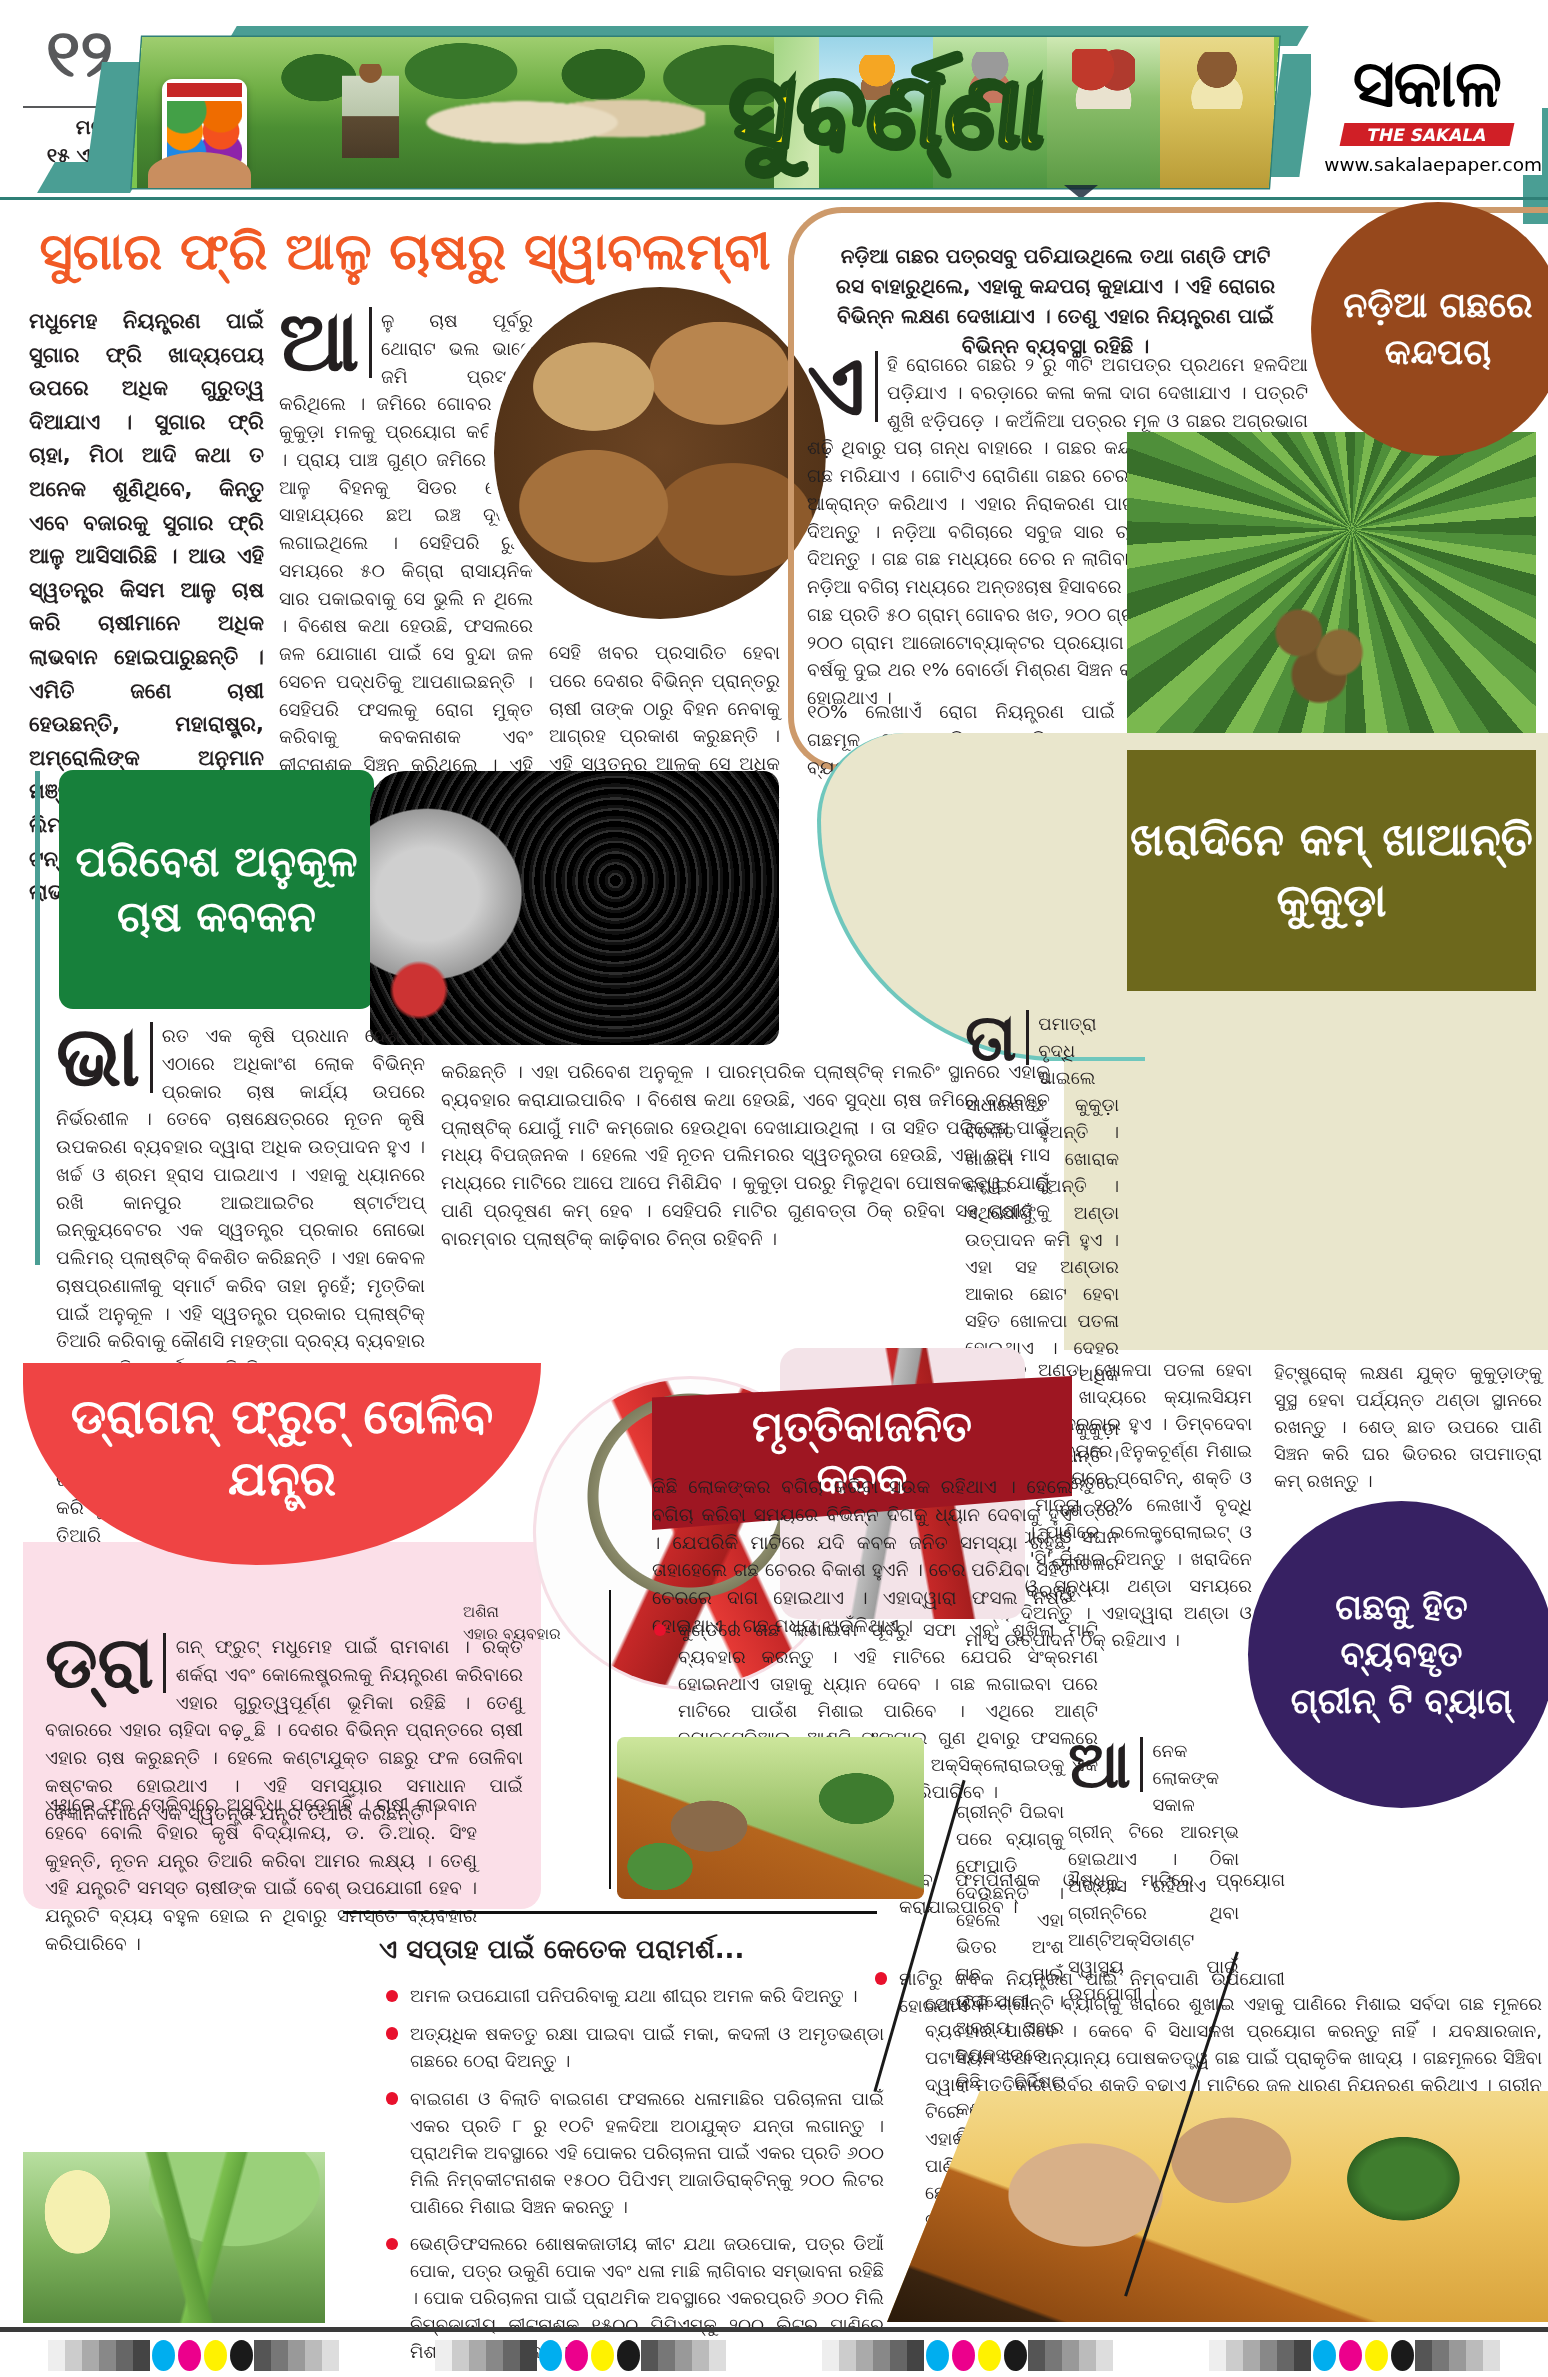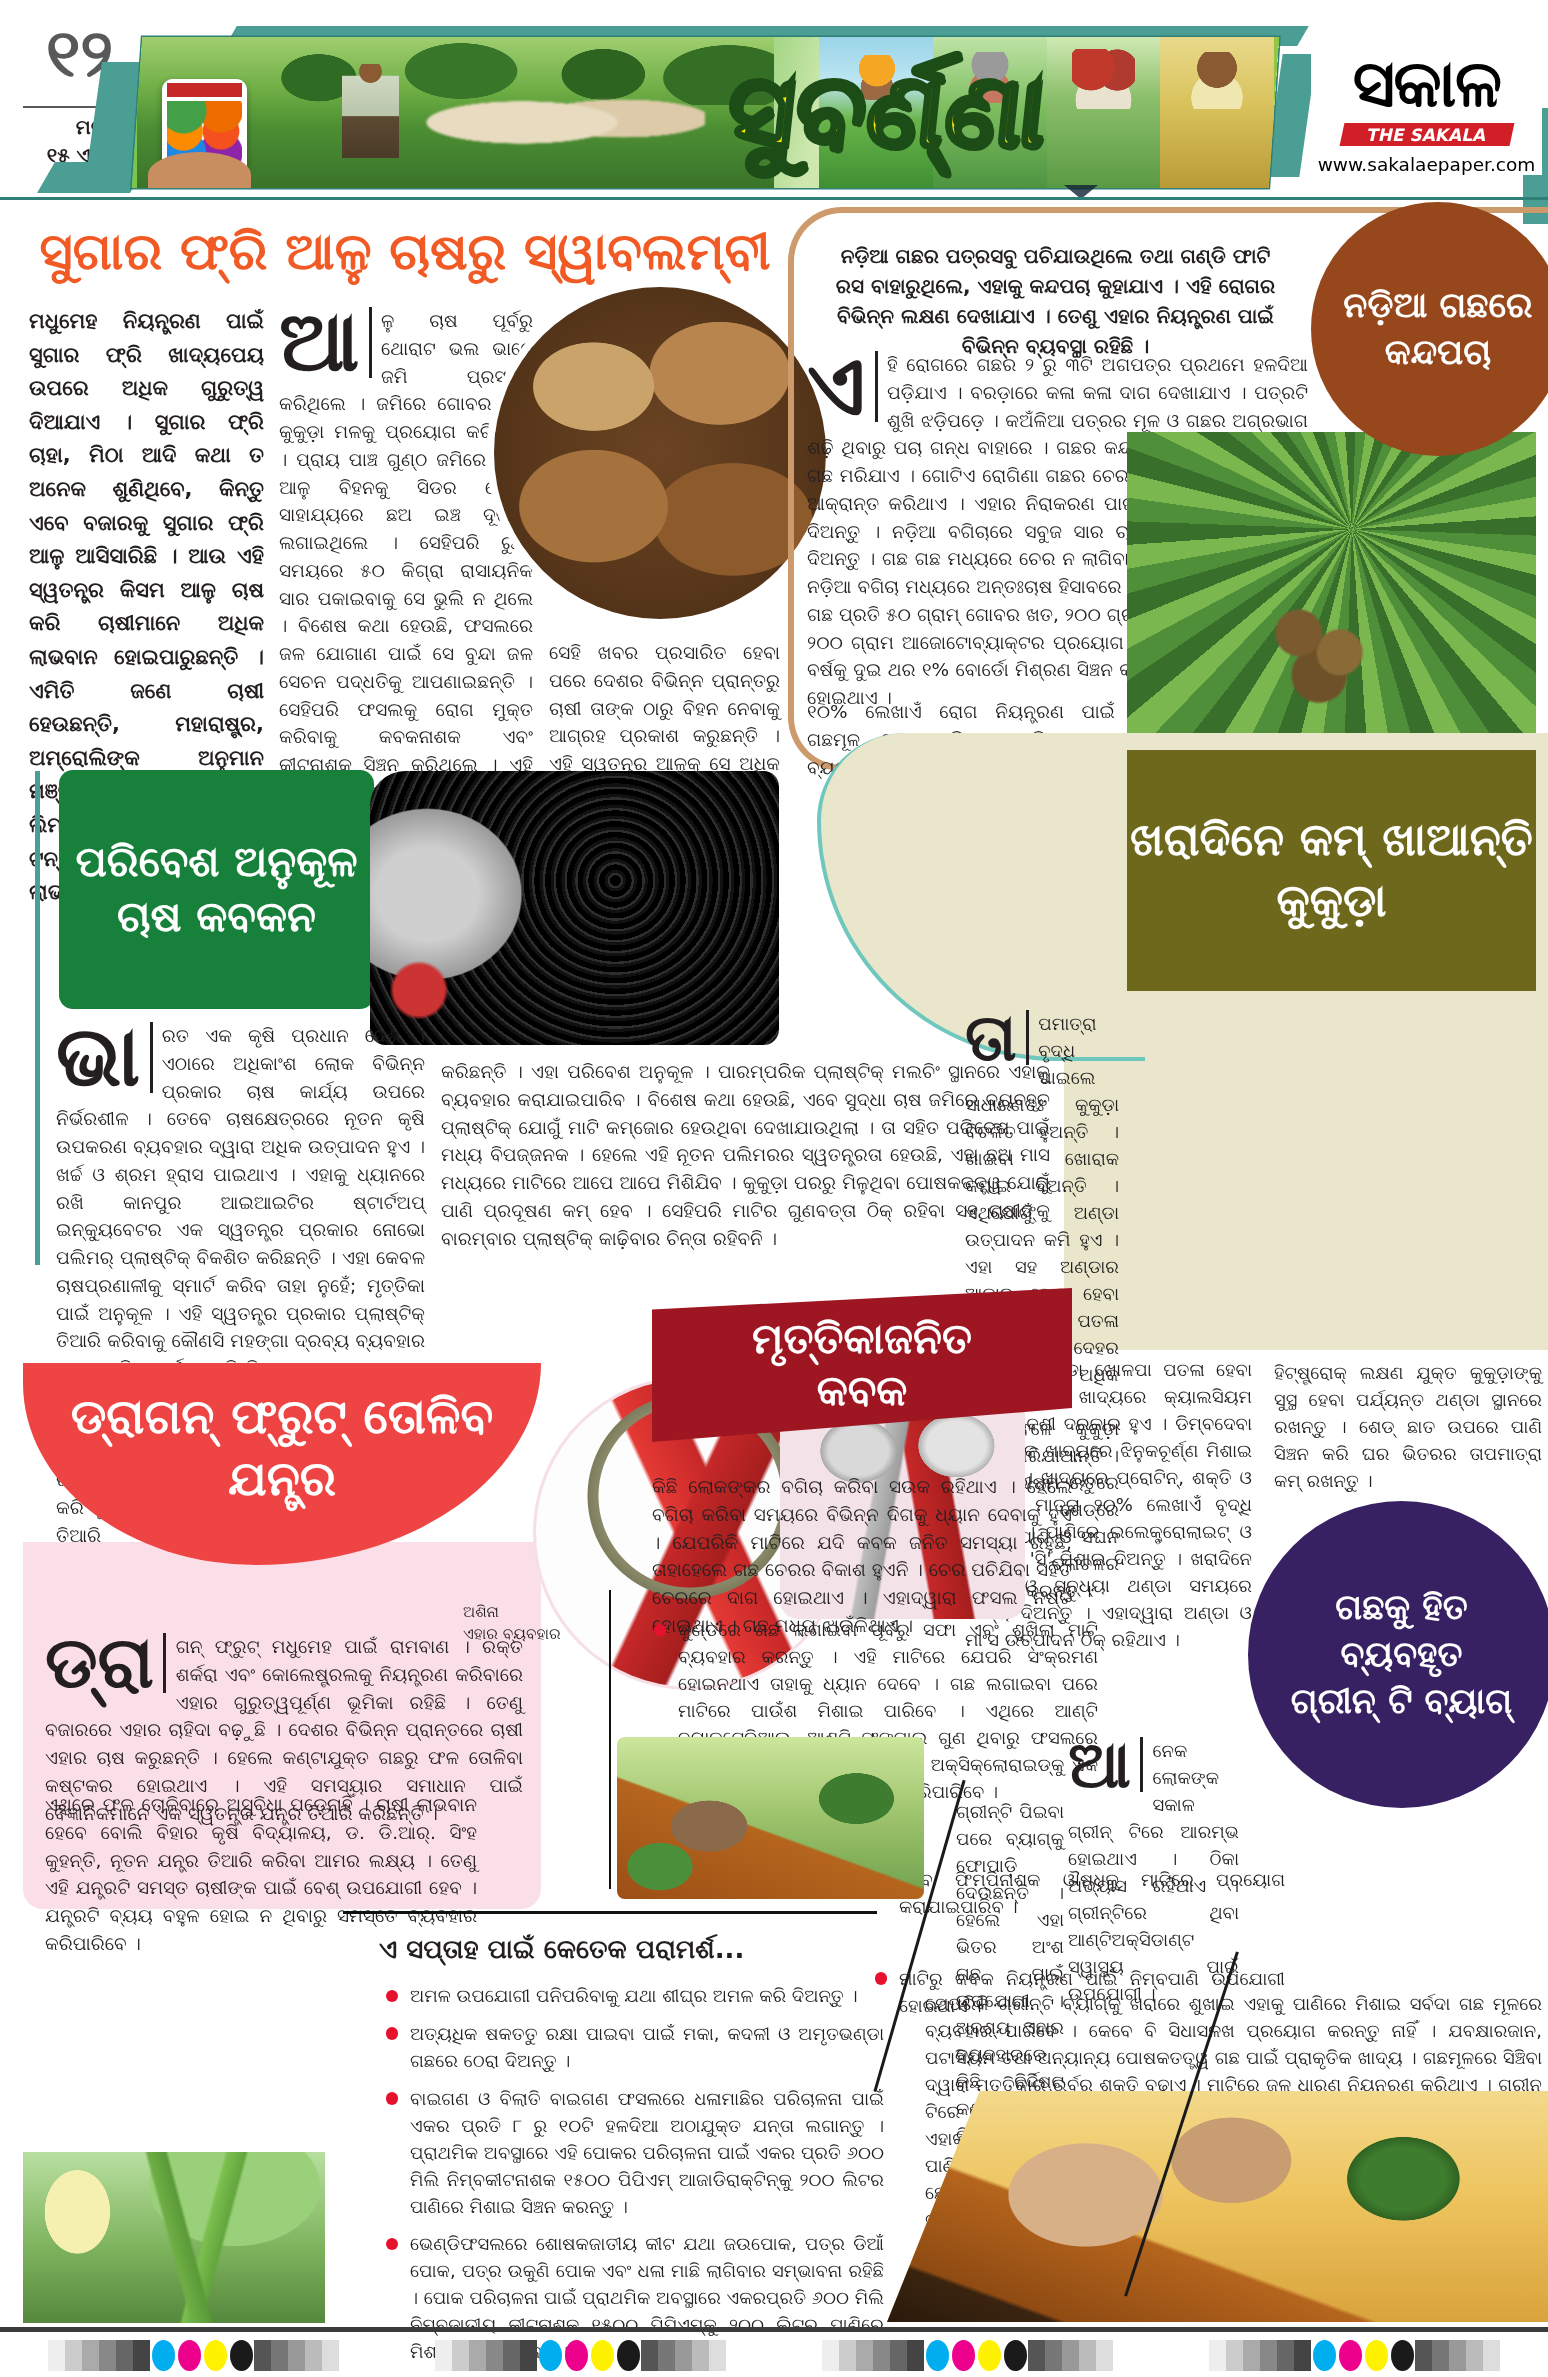--- a/index.html
+++ b/index.html
@@ -36,21 +36,21 @@
   .ps1{background:linear-gradient(180deg,#9ad4e8 0%,#bfe6f2 30%,#69b54a 55%,#3f8f33 100%);}
   .ps1:before{content:"";position:absolute;left:30%;top:12%;width:42%;height:30%;background:radial-gradient(circle at 50% 30%,#f5a623 45%,transparent 46%),radial-gradient(circle at 50% 72%,#9b6a42 40%,transparent 41%);}
   .ps2{background:linear-gradient(180deg,#bfe3a6 0%,#7fbf62 45%,#4e9440 100%);}
   .ps2:before{content:"";position:absolute;left:28%;top:10%;width:44%;height:34%;background:radial-gradient(circle at 50% 25%,#9a9a9a 40%,transparent 41%),radial-gradient(circle at 50% 75%,#c7775f 45%,transparent 46%);}
   .ps3{background:linear-gradient(180deg,#cfe9b4 0%,#8cbf6b 40%,#5b9a44 100%);}
   .ps3:before{content:"";position:absolute;left:22%;top:8%;width:56%;height:40%;background:radial-gradient(circle at 30% 30%,#c0392b 38%,transparent 39%),radial-gradient(circle at 72% 35%,#b03a2e 34%,transparent 35%),radial-gradient(circle at 50% 85%,#e9e2cf 46%,transparent 47%);}
   .ps4{background:linear-gradient(180deg,#e8d98a 0%,#d9c25c 45%,#b99b36 100%);}
   .ps4:before{content:"";position:absolute;left:26%;top:10%;width:48%;height:38%;background:radial-gradient(circle at 50% 28%,#8a5a32 40%,transparent 41%),radial-gradient(circle at 50% 80%,#f0e6b0 48%,transparent 49%);}
   .sakala{font-size:65px;font-weight:bold;color:#000;letter-spacing:-1.5px;}
   .sakala-strip{background:#d01f26;color:#fff;font-size:17px;font-weight:bold;text-align:center;transform:skewX(-12deg);padding:1.5px 0;}
-  .sakala-web{font-size:18.5px;color:#000;text-align:center;}
+  .sakala-web{font-size:18.5px;color:#000;text-align:right;}
   .hairline{background:#2f7f76;}
   
   .headline{color:#f15a25;font-weight:bold;text-align:center;}
   .body-txt{font-size:18.5px;line-height:1.5;text-align:justify;}
   .bold-intro{font-weight:bold;}
   .dc{float:left;font-size:83px;line-height:.85;font-weight:bold;padding-right:9.3px;border-right:3.1px solid #231f20;margin-right:9.3px;}
   .whitebox-title{color:#fff;font-weight:bold;text-align:center;}
   .bullet{position:relative;padding-left:26px;margin-bottom:10.8px;}
   .bullet:before{content:"";position:absolute;left:1.5px;top:7.7px;width:12.3px;height:12.3px;border-radius:50%;background:#e8112d;}
   
@@ -225,21 +225,21 @@
   <div class="abs" style="left:463px;top:1602px;width:123px;font-size:15.4px;line-height:1.4;">
     <div>ଅଶିନା</div>
     <div>ଏହାର ବ୍ୟବହାର</div>
   </div>
   <div class="abs body-txt" style="left:45px;top:1633px;width:478px;height:154px;font-size:18.5px;">
     <span class="dc" style="font-size:71px;">ଡ୍ରା</span>
     <span>ଗନ୍ ଫ୍ରୁଟ୍ ମଧୁମେହ ପାଇଁ ରାମବାଣ । ରକ୍ତ ଶର୍କରା ଏବଂ କୋଲେଷ୍ଟ୍ରଲକୁ ନିୟନ୍ତ୍ରଣ କରିବାରେ ଏହାର ଗୁରୁତ୍ୱପୂର୍ଣ୍ଣ ଭୂମିକା ରହିଛି । ତେଣୁ ବଜାରରେ ଏହାର ଚାହିଦା ବଢ଼ୁଛି । ଦେଶର ବିଭିନ୍ନ ପ୍ରାନ୍ତରେ ଚାଷୀ ଏହାର ଚାଷ କରୁଛନ୍ତି । ହେଲେ କଣ୍ଟାଯୁକ୍ତ ଗଛରୁ ଫଳ ତୋଳିବା କଷ୍ଟକର ହୋଇଥାଏ । ଏହି ସମସ୍ୟାର ସମାଧାନ ପାଇଁ ବୈଜ୍ଞାନିକମାନେ ଏକ ସ୍ୱତନ୍ତ୍ର ଯନ୍ତ୍ର ତିଆରି କରିଛନ୍ତି ।</span>
   </div>
   <div class="abs body-txt" style="left:45px;top:1791px;width:432px;height:116px;font-size:18.5px;">ଏଥିରେ ଫଳ ତୋଳିବାରେ ଅସୁବିଧା ପଡ଼େନାହିଁ । ଚାଷୀ ଲାଭବାନ ହେବେ ବୋଲି ବିହାର କୃଷି ବିଦ୍ୟାଳୟ, ଡ. ଡି.ଆର୍. ସିଂହ କୁହନ୍ତି, ନୂତନ ଯନ୍ତ୍ର ତିଆରି କରିବା ଆମର ଲକ୍ଷ୍ୟ । ତେଣୁ ଏହି ଯନ୍ତ୍ରଟି ସମସ୍ତ ଚାଷୀଙ୍କ ପାଇଁ ବେଶ୍ ଉପଯୋଗୀ ହେବ । ଯନ୍ତ୍ରଟି ବ୍ୟୟ ବହୁଳ ହୋଇ ନ ଥିବାରୁ ସମସ୍ତେ ବ୍ୟବହାର କରିପାରିବେ ।</div>
 
-  <div class="abs" style="left:652px;top:1288px;width:420px;height:154px;background:#9e1622;clip-path:polygon(0 14%,100% 0,100% 78%,0 100%);display:flex;align-items:center;justify-content:center;">
+  <div class="abs" style="left:652px;top:1376px;width:420px;height:154px;background:#9e1622;clip-path:polygon(0 14%,100% 0,100% 78%,0 100%);display:flex;align-items:center;justify-content:center;">
     <div class="whitebox-title" style="font-size:42px;line-height:1.25;">
       <div>ମୃତ୍ତିକାଜନିତ</div>
       <div>କବକ</div>
     </div>
   </div>
   <div class="abs body-txt" style="left:652px;top:1473px;width:420px;font-size:18.5px;">କିଛି ଲୋକଙ୍କର ବଗିଚା କରିବା ସଉକ ରହିଥାଏ । ହେଲେ ବଗିଚା କରିବା ସମୟରେ ବିଭିନ୍ନ ଦିଗକୁ ଧ୍ୟାନ ଦେବାକୁ ହୁଏ । ଯେପରିକି ମାଟିରେ ଯଦି କବକ ଜନିତ ସମସ୍ୟା ରହୁଛି, ତାହାହେଲେ ଗଛ ଚେରର ବିକାଶ ହୁଏନି । ଚେର ପଚିଯିବା ସହିତ ଚେରରେ ଦାଗ ହୋଇଥାଏ । ଏହାଦ୍ୱାରା ଫସଲ ନଷ୍ଟ ହୋଇଥାଏ । ଗଛ ମଧ୍ୟ ଝାଉଁଳିଥାଏ ।</div>
   <div class="abs body-txt bullet" style="left:652px;top:1616px;width:420px;font-size:18px;">କୁଣ୍ଡରେ ଗଛ ଲଗାଇବା ପୂର୍ବରୁ ସଫା ଏବଂ ଶୁଖିଲା ମାଟି ବ୍ୟବହାର କରନ୍ତୁ । ଏହି ମାଟିରେ ଯେପରି ସଂକ୍ରମଣ ହୋଇନଥାଏ ତାହାକୁ ଧ୍ୟାନ ଦେବେ । ଗଛ ଲଗାଇବା ପରେ ମାଟିରେ ପାଉଁଶ ମିଶାଇ ପାରିବେ । ଏଥିରେ ଆଣ୍ଟି ବ୍ୟାକ୍ଟେରିଆଲ, ଆଣ୍ଟି ଫଙ୍ଗାଲ ଗୁଣ ଥିବାରୁ ଫସଲରେ କ୍ଷତି ଆଶଙ୍କା ହ୍ରାସ ପାଏ । କପର ଅକ୍ସିକ୍ଲୋରାଇଡ୍‌କୁ ଏକ ଲିଟରରେ ୫ ଗ୍ରାମ୍ ମିଶାଇ ସିଞ୍ଚନ କରିପାରିବେ ।</div>
   <div class="abs body-txt bullet" style="left:873px;top:1666px;width:386px;font-size:18px;">ଜୈବ ଫିମ୍ପିନାଶକ ଔଷଧକୁ ମାଟିରେ ପ୍ରୟୋଗ କରାଯାଇପାରିବ ।</div>
   <div class="abs body-txt bullet" style="left:873px;top:1700px;width:386px;font-size:18px;">ମାଟିରୁ କବକ ନିୟନ୍ତ୍ରଣ ପାଇଁ ନିମ୍ବପାଣି ଉପଯୋଗୀ ହୋଇଥାଏ ।</div>
   <div class="abs" style="left:609px;top:1590px;width:2.3px;height:299px;background:#111;"></div>

